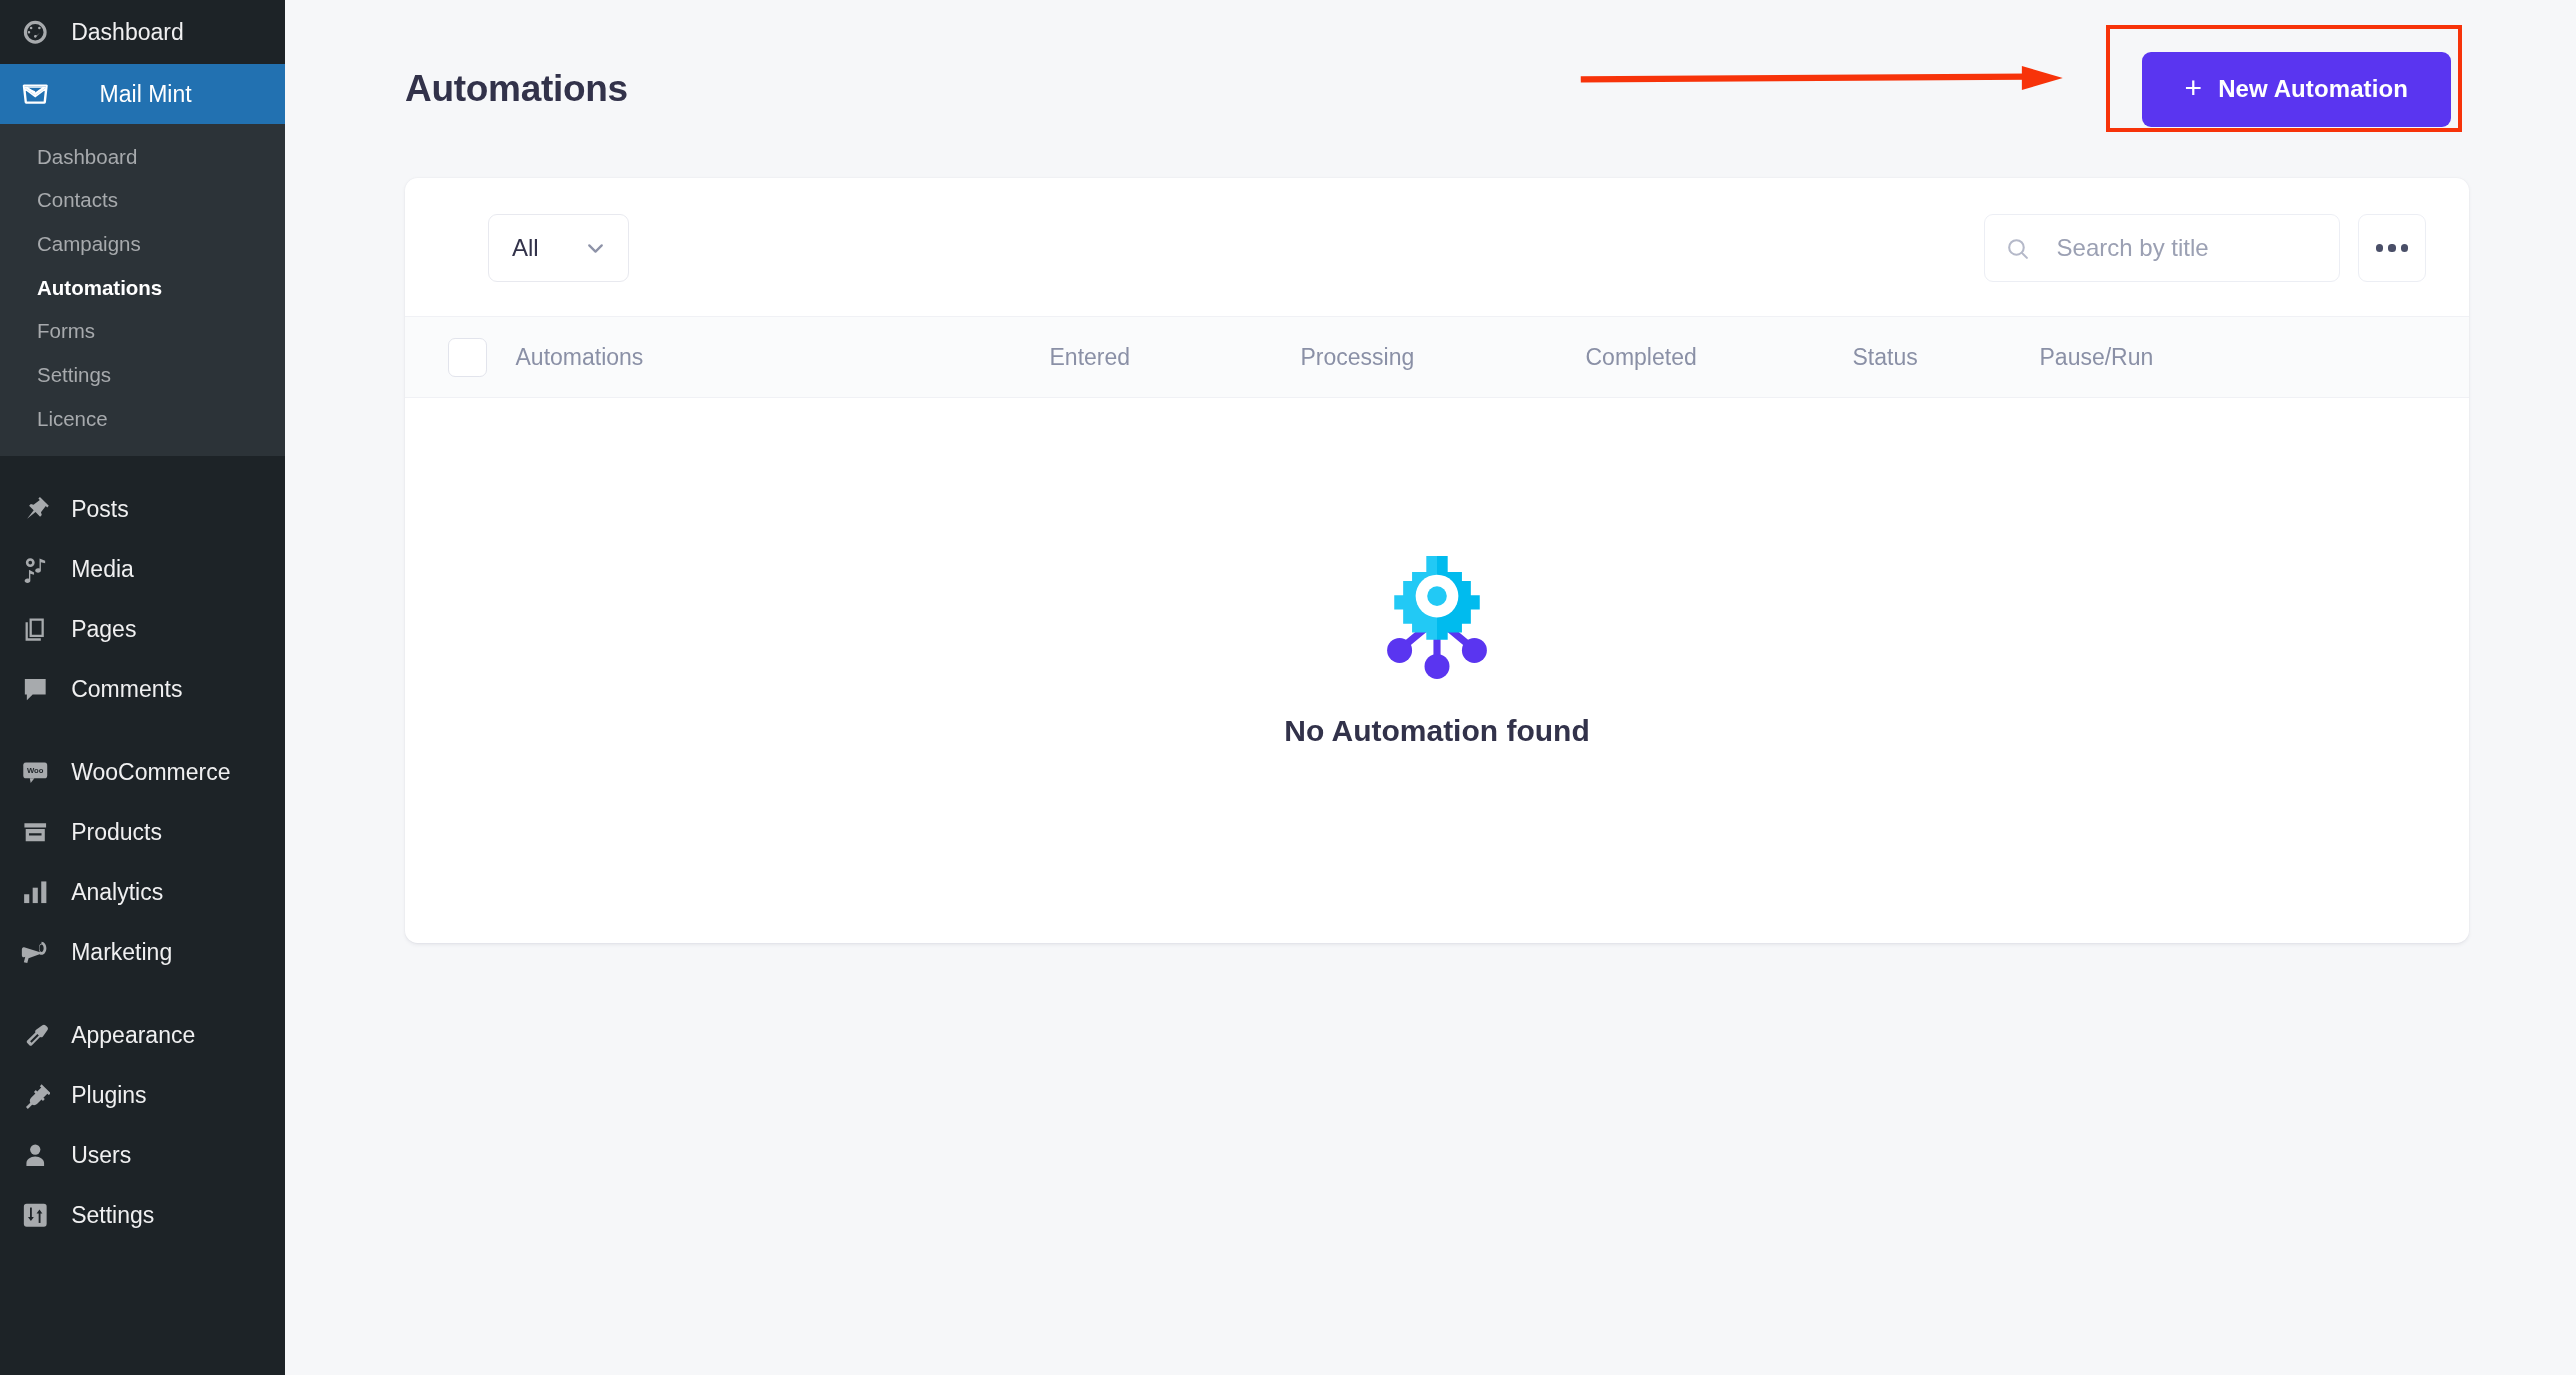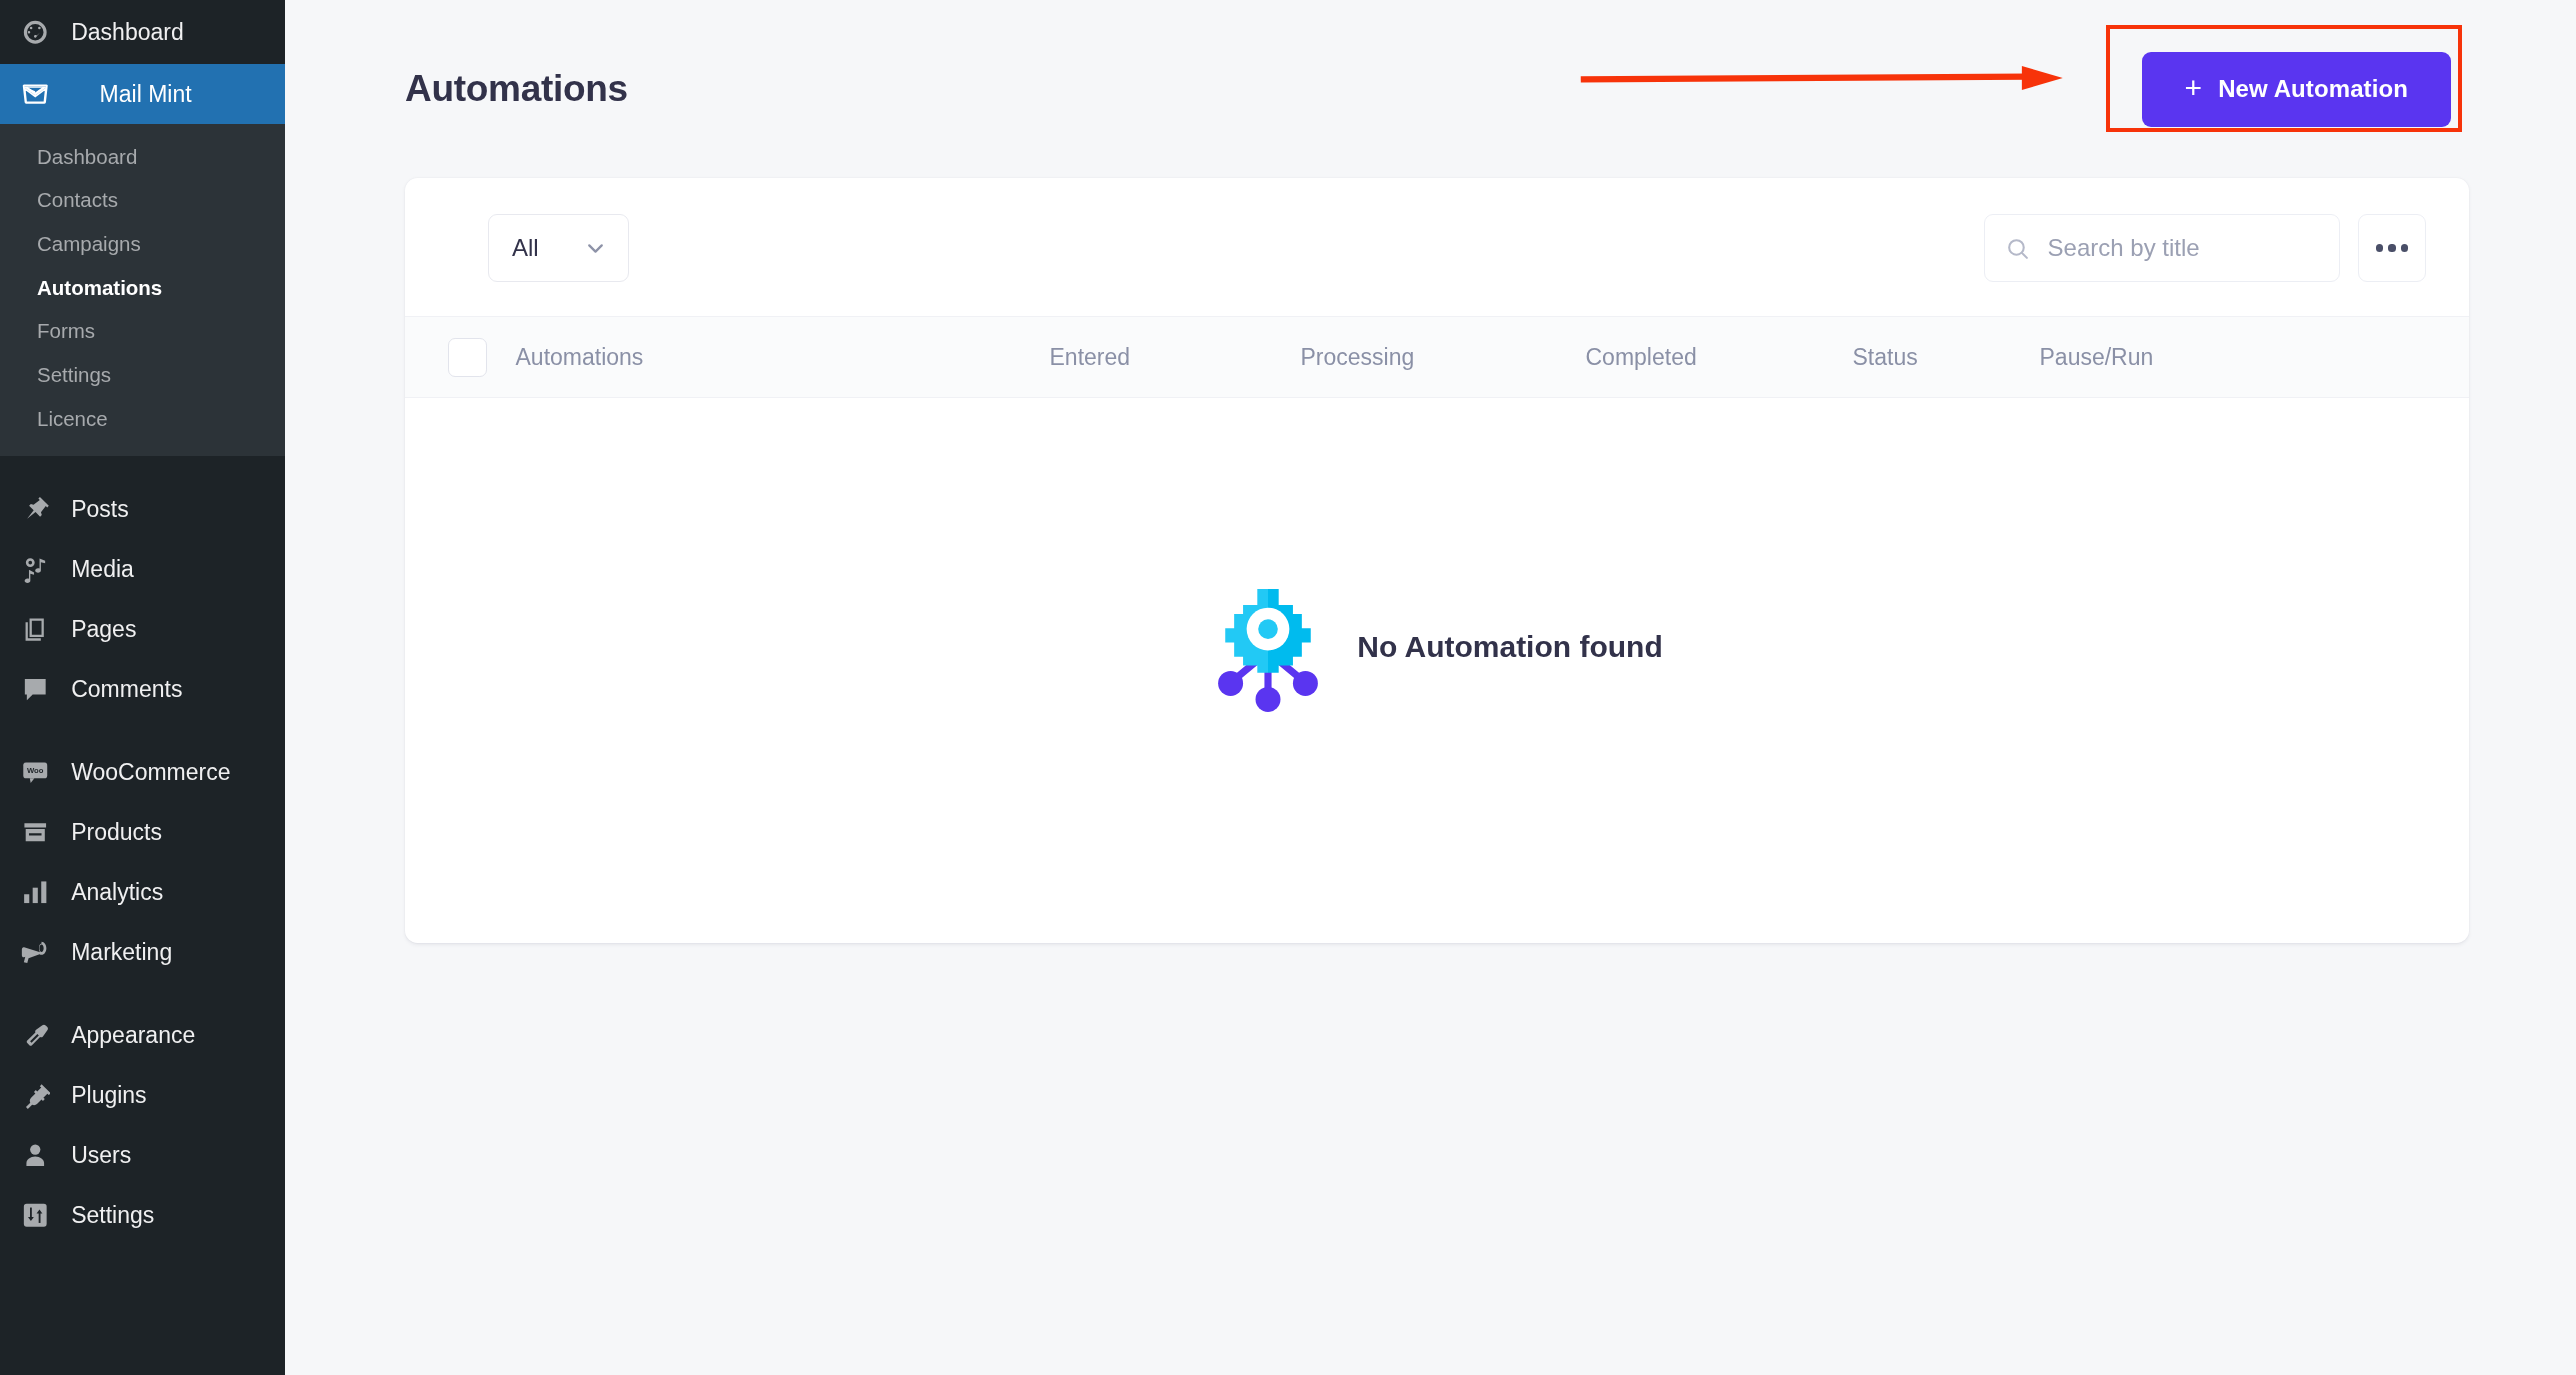--- a/index.html
+++ b/index.html
@@ -132,21 +132,21 @@
     margin-left: 40px;
   }
   .select-all .chev { color: #8e93a8; display: flex; }
   .toolbar-right { display: flex; align-items: center; gap: 18px; }
   .searchbox {
     width: 356px; height: 68px;
     border: 1.8px solid #eceef4;
     border-radius: 9px;
     background: #fff;
     display: flex; align-items: center;
-    gap: 18px;
+    gap: 27px;
     padding: 0 19.6px;
   }
   .searchbox .sicon { color: #b5b9c9; display:flex; }
   .searchbox input {
     border: none; outline: none;
     font-size: 24px;
     color: #32324a;
     font-family: "Liberation Sans", sans-serif;
     width: 100%;
     background: transparent;
@@ -184,21 +184,21 @@
   .th { flex: 0 0 auto; }
   .th.c-name { margin-left: 28.5px; width: 534px; }
   .th.c-entered  { width: 251px; }
   .th.c-processing { width: 285px; }
   .th.c-completed { width: 267px; }
   .th.c-status { width: 187px; }
   .th.c-pause { width: 196px; }
 
   .empty-state {
     height: 534px;
-    display: flex; 
+    display: flex; flex-direction: column;
     align-items: center; justify-content: center;
     gap: 32px;
     padding-bottom: 36px;
   }
   .empty-text {
     font-size: 30px;
     font-weight: bold;
     color: #32324a;
   }
 </style>

